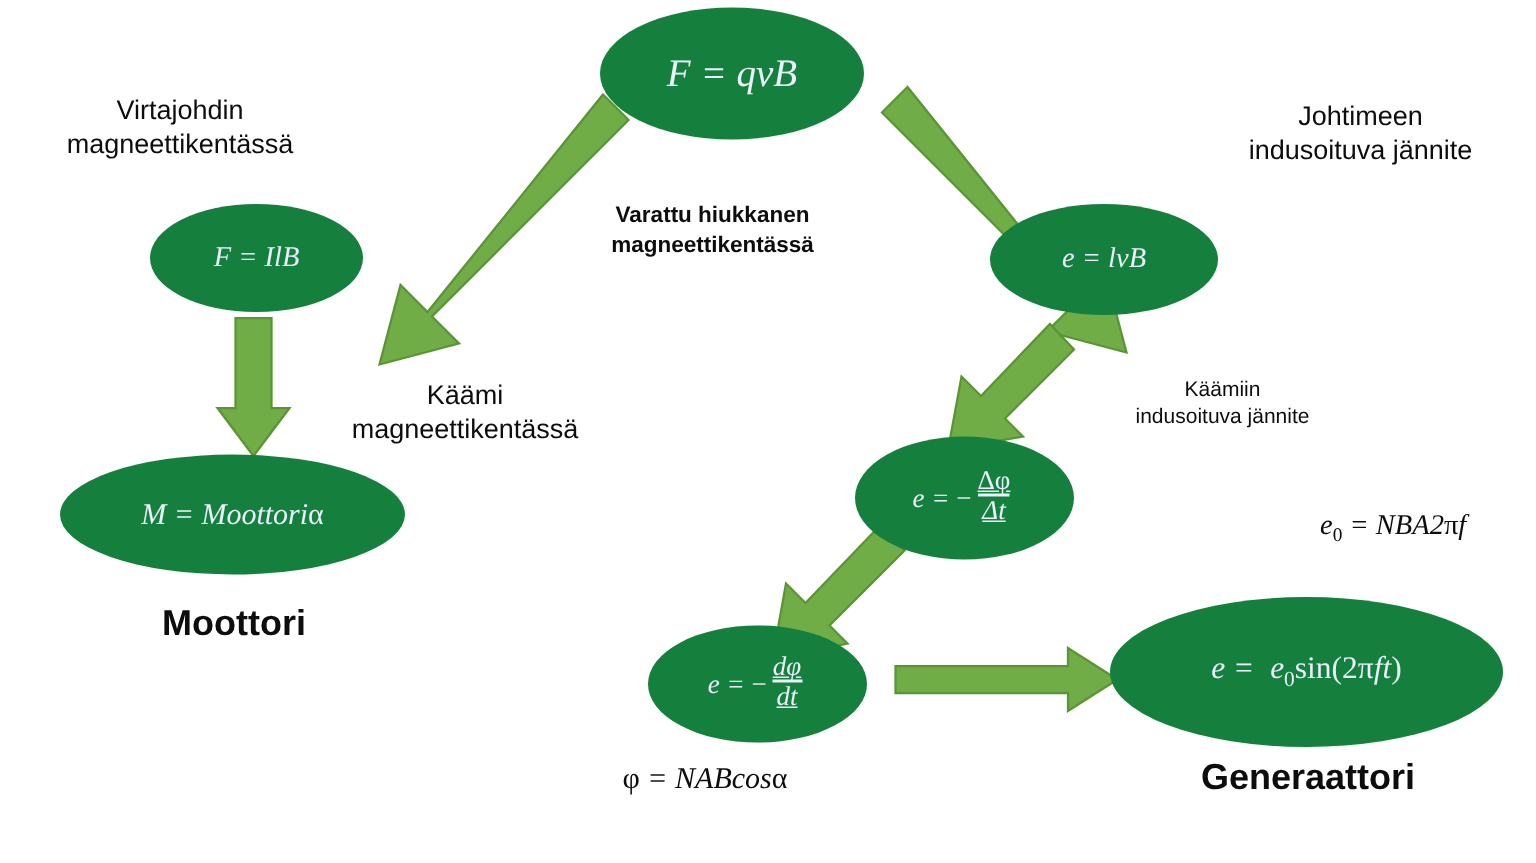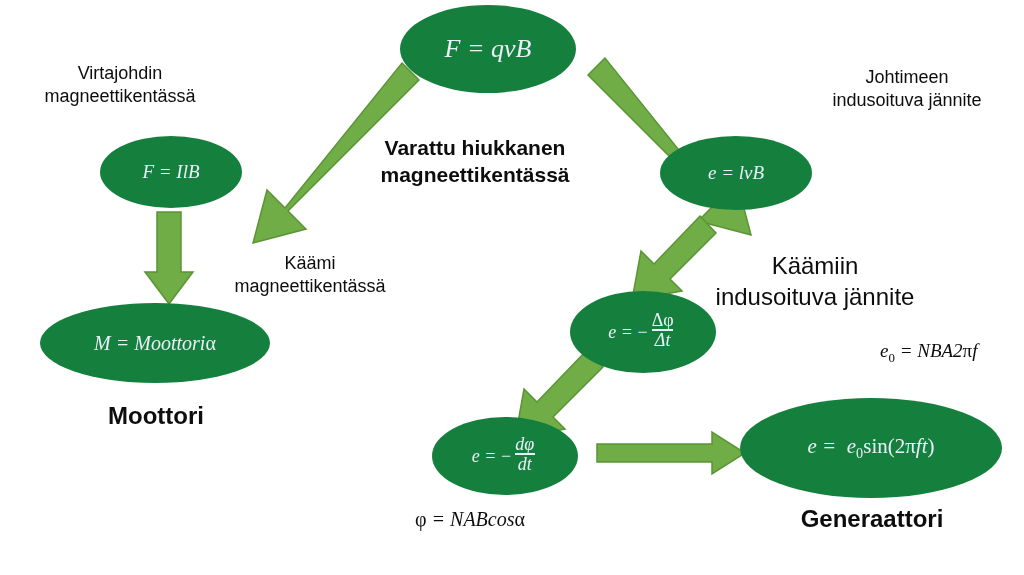--- a/index.html
+++ b/index.html
@@ -63,20 +63,21 @@
   }
   
   .frac {
     display: inline-flex;
     flex-direction: column;
     align-items: center;
     vertical-align: middle;
     margin: 0 1px;
     position: relative;
     top: -2px;
+    text-decoration: underline;
   }
   .frac .num {
     padding: 0 3px;
     line-height: 1.0;
   }
   .frac .den {
     padding: 0 3px;
     border-top: 2px solid #e9f0fa;
     line-height: 1.05;
   }
@@ -171,30 +172,30 @@
 
   <div class="node" style="left:740px; top:398px; width:262px; height:100px;">
     <span class="formula" style="font-size:21px;">
       <span>e</span>&nbsp;<span>=</span>&nbsp;&nbsp;<span>e</span><sub class="small">0</sub><span class="upright">sin(2</span><span class="upright">π</span><span>ft</span><span class="upright">)</span>
     </span>
   </div>
 
   <div class="lbl" style="left:0px; top:62px; width:240px; font-size:18px;">Virtajohdin
 magneettikentässä</div>
 
-  <div class="lbl bold" style="left:330px; top:134px; width:290px; font-size:21px;">Varattu hiukkanen
+  <div class="lbl bold" style="left:330px; top:134px; width:290px; font-size:15px;">Varattu hiukkanen
 magneettikentässä</div>
 
   <div class="lbl" style="left:790px; top:66px; width:234px; font-size:18px;text-align:center;">Johtimeen
 indusoituva jännite</div>
 
   <div class="lbl" style="left:195px; top:252px; width:230px; font-size:18px;">Käämi
 magneettikentässä</div>
 
-  <div class="lbl" style="left:700px; top:250px; width:230px; font-size:24px;">Käämiin
+  <div class="lbl" style="left:700px; top:250px; width:230px; font-size:14px;">Käämiin
 indusoituva jännite</div>
 
   <div class="lbl bold" style="left:752px; top:503px; width:240px; font-size:24px;">Generaattori</div>
 
   <div class="lbl bold" style="left:48px; top:400px; width:216px; font-size:24px;">Moottori</div>
 
   <div class="mathlbl" style="left:880px; top:340px; font-size:19px;">
     <span>e</span><sub class="small">0</sub>&nbsp;<span>=</span>&nbsp;<span>NBA2</span><span class="upright">π</span><span>f</span>
   </div>
 

